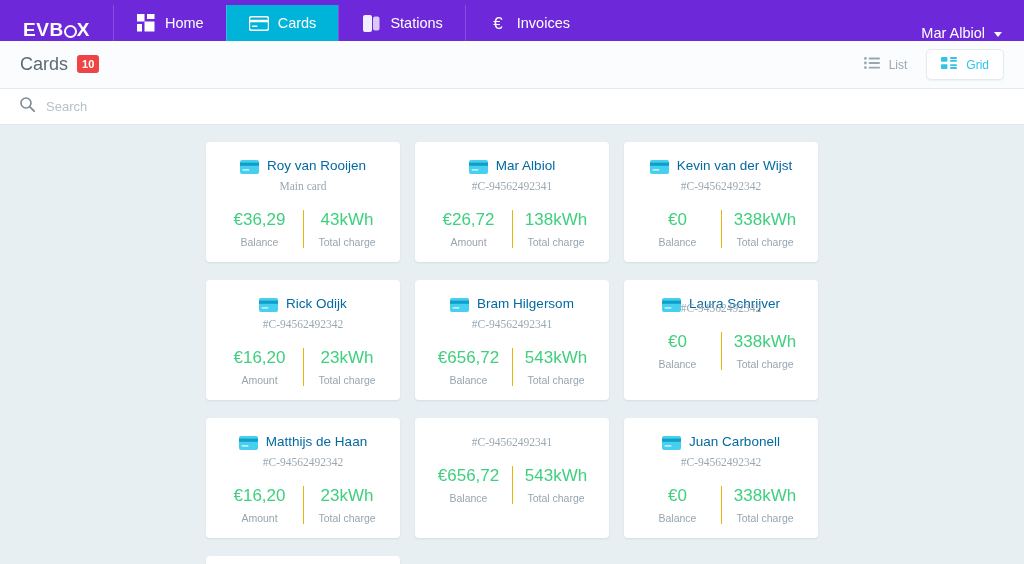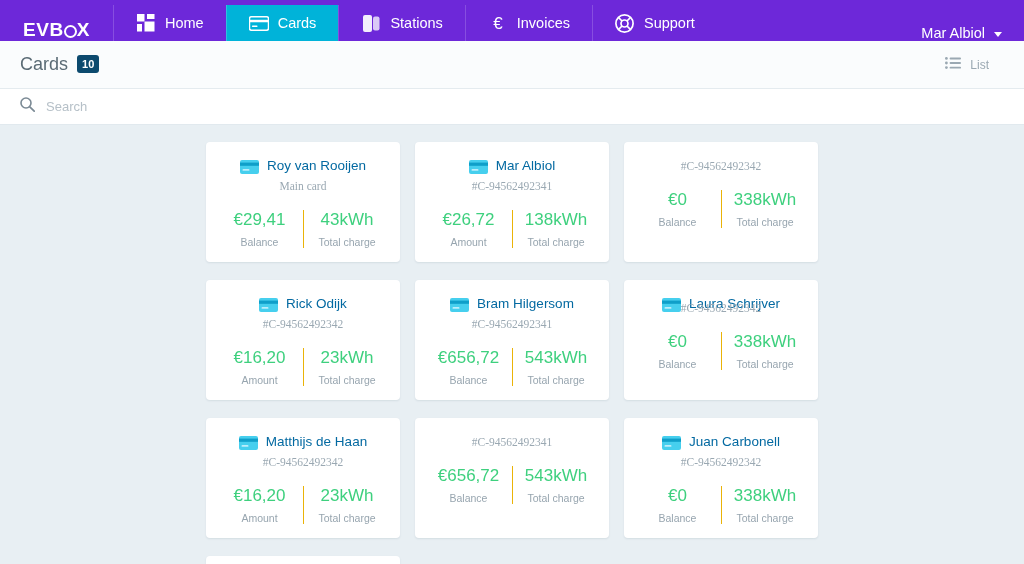--- a/index.html
+++ b/index.html
@@ -95,21 +95,21 @@
     font-weight: normal;
   }
   .count-badge {
     display: inline-flex;
     align-items: center;
     justify-content: center;
     min-width: 22px;
     height: 18px;
     padding: 0 5px;
     margin-left: 9px;
-    background: #0c4a6e;
+    background: #ef4444;
     color: #ffffff;
     font-size: 11px;
     font-weight: bold;
     border-radius: 3px;
     position: relative;
     top: -1px;
   }
   .view-toggle {
     margin-left: auto;
     display: flex;
@@ -267,30 +267,20 @@
 
   <div class="navitem">
     <span class="navicon">
       <svg width="18" height="19" viewBox="0 0 18 19">
           <text x="9" y="15" font-family="Liberation Sans, sans-serif" font-size="17" fill="#fff" text-anchor="middle">€</text>
         </svg>
     </span>
     <span>Invoices</span>
   </div>
 
-  <div class="navitem">
-    <span class="navicon">
-      <svg width="19" height="19" viewBox="0 0 19 19">
-          <circle cx="9.5" cy="9.5" r="8.6" fill="none" stroke="#fff" stroke-width="1.7"></circle>
-          <circle cx="9.5" cy="9.5" r="3.5" fill="none" stroke="#fff" stroke-width="1.7"></circle>
-          <path d="M3.4 3.4L7 7M15.6 3.4L12 7M3.4 15.6L7 12M15.6 15.6L12 12" stroke="#fff" stroke-width="1.7"></path>
-        </svg>
-    </span>
-    <span>Support</span>
-  </div>
 
   <div class="nav-spacer"></div>
 
   <div class="userarea">
     <span>Mar Albiol</span>
     <span class="caret"></span>
   </div>
 </div>
 
 <div class="subheader">
@@ -304,20 +294,33 @@
             <circle cx="1.4" cy="1.4" r="1.4" fill="#9aa8b2"></circle>
             <rect x="4.6" y="0.5" width="11.4" height="1.9" rx="0.9" fill="#9aa8b2"></rect>
             <circle cx="1.4" cy="6" r="1.4" fill="#9aa8b2"></circle>
             <rect x="4.6" y="5.1" width="11.4" height="1.9" rx="0.9" fill="#9aa8b2"></rect>
             <circle cx="1.4" cy="10.6" r="1.4" fill="#9aa8b2"></circle>
             <rect x="4.6" y="9.7" width="11.4" height="1.9" rx="0.9" fill="#9aa8b2"></rect>
           </svg>
       </span>
       <span>List</span>
     </div>
+    <div class="view-btn active">
+      <span>
+        <svg width="16" height="12" viewBox="0 0 16 12">
+            <rect x="0" y="0" width="6.4" height="4.8" rx="1" fill="#2ec5e8"></rect>
+            <rect x="9" y="0" width="7" height="1.9" rx="0.9" fill="#2ec5e8"></rect>
+            <rect x="9" y="2.9" width="7" height="1.9" rx="0.9" fill="#2ec5e8"></rect>
+            <rect x="0" y="7.2" width="6.4" height="4.8" rx="1" fill="#2ec5e8"></rect>
+            <rect x="9" y="7.2" width="7" height="1.9" rx="0.9" fill="#2ec5e8"></rect>
+            <rect x="9" y="10.1" width="7" height="1.9" rx="0.9" fill="#2ec5e8"></rect>
+          </svg>
+      </span>
+      <span>Grid</span>
+    </div>
   </div>
 </div>
 
 <div class="searchbar">
   <span>
     <svg width="15" height="15" viewBox="0 0 15 15">
         <circle cx="6" cy="6" r="5" fill="none" stroke="#7b8a95" stroke-width="1.6"></circle>
         <line x1="9.8" y1="9.8" x2="14.2" y2="14.2" stroke="#7b8a95" stroke-width="1.7" stroke-linecap="round"></line>
       </svg>
   </span>
@@ -331,21 +334,21 @@
           <span class="card-icon"><svg width="19" height="14" viewBox="0 0 19 14">
               <rect x="0" y="0" width="19" height="14" rx="2" fill="#46cfee"></rect>
               <rect x="0" y="2.6" width="19" height="3.2" fill="#0f9fc9"></rect>
               <rect x="2.5" y="9" width="7" height="1.8" rx="0.9" fill="#bdeefb"></rect>
             </svg></span>
           <span class="card-name">Roy van Rooijen</span>
         </div>
         <div class="card-sub">Main card</div>
         <div class="card-stats">
           <div class="stat">
-            <div class="stat-value">€29,41</div>
+            <div class="stat-value">€36,29</div>
             <div class="stat-label">Balance</div>
           </div>
           <div class="stat">
             <div class="stat-value">43kWh</div>
             <div class="stat-label">Total charge</div>
           </div>
         </div>
       </div>
       <div class="card">
         <div class="card-head">
@@ -362,20 +365,28 @@
             <div class="stat-value">€26,72</div>
             <div class="stat-label">Amount</div>
           </div>
           <div class="stat">
             <div class="stat-value">138kWh</div>
             <div class="stat-label">Total charge</div>
           </div>
         </div>
       </div>
       <div class="card">
+        <div class="card-head">
+          <span class="card-icon"><svg width="19" height="14" viewBox="0 0 19 14">
+              <rect x="0" y="0" width="19" height="14" rx="2" fill="#46cfee"></rect>
+              <rect x="0" y="2.6" width="19" height="3.2" fill="#0f9fc9"></rect>
+              <rect x="2.5" y="9" width="7" height="1.8" rx="0.9" fill="#bdeefb"></rect>
+            </svg></span>
+          <span class="card-name">Kevin van der Wijst</span>
+        </div>
         <div class="card-sub">#C-94562492342</div>
         <div class="card-stats">
           <div class="stat">
             <div class="stat-value">€0</div>
             <div class="stat-label">Balance</div>
           </div>
           <div class="stat">
             <div class="stat-value">338kWh</div>
             <div class="stat-label">Total charge</div>
           </div>

